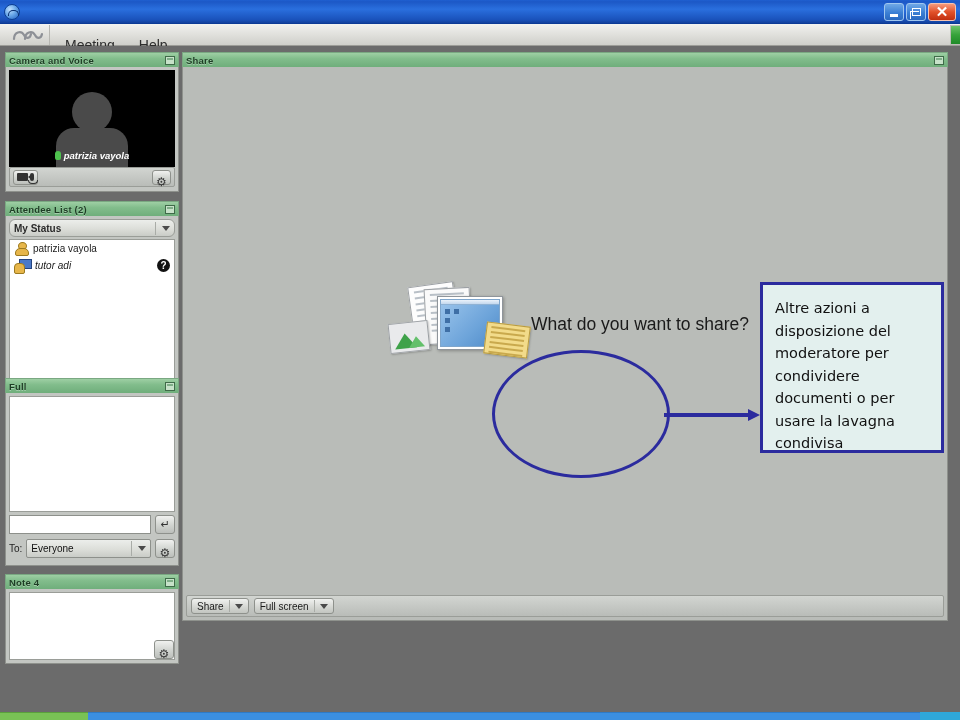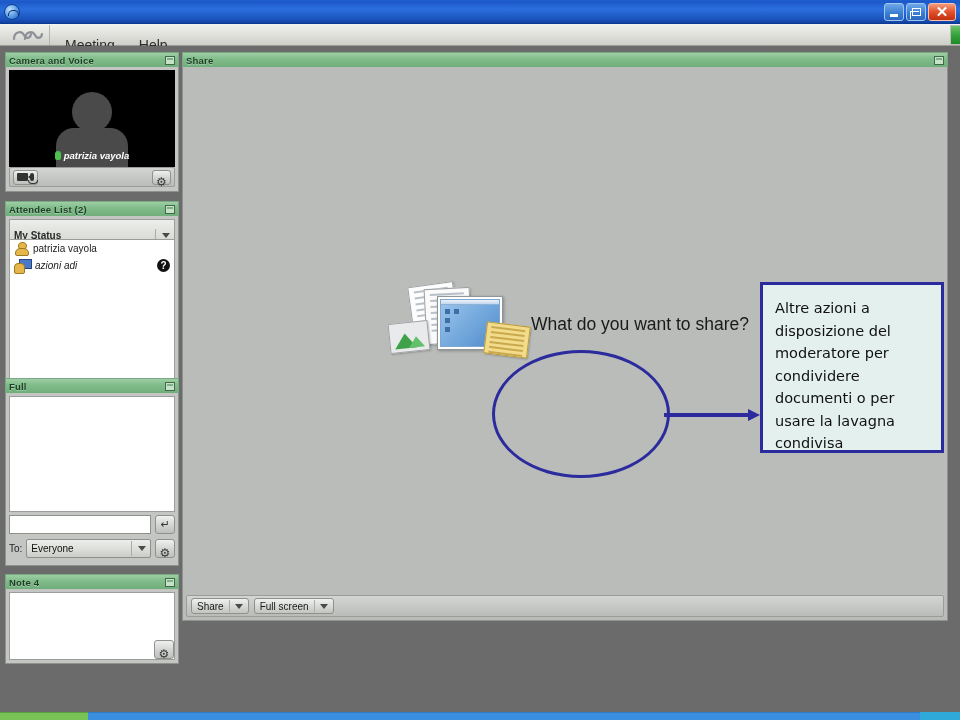--- a/index.html
+++ b/index.html
@@ -177,22 +177,22 @@
   }
   .ico-gear::before {
     content: "\2699"; font-size: 12px; line-height: 11px; color: #3a3a3a;
   }
 
   
   #pod-attendee { left: 5px; top: 155px; width: 174px; height: 218px; }
   .status-row {
     position: absolute; left: 3px; top: 3px; right: 3px; height: 17px;
     background: linear-gradient(to bottom, #eceeeb 0%, #dcded9 55%, #c9ccc7 100%);
-    border: 1px solid #9a9d98; border-radius: 0;
-    display: flex; align-items: center; padding: 15px 4px;
+    border: 1px solid #9a9d98; border-radius: 6px;
+    display: flex; align-items: center; padding: 8px 4px;
   }
   .status-label { font-size: 10px; font-weight: bold; color: #2b2b2b; }
   .status-arrow {
     margin-left: auto; padding-left: 6px; border-left: 1px solid #a9aca7;
     display: flex; align-items: center; height: 13px;
   }
   .caret-down {
     width: 0; height: 0; border-left: 4px solid transparent;
     border-right: 4px solid transparent; border-top: 5px solid #4a4a4a;
   }
@@ -516,21 +516,21 @@
             <span class="caret-down"></span>
           </div>
         </div>
         <div class="attendee-list">
           <div class="attendee-row">
             <span class="att-icon-host"></span>
             <span class="att-name">patrizia vayola</span>
           </div>
           <div class="attendee-row">
             <span class="att-icon-pres"></span>
-            <span class="att-name italic">azioni adi</span>
+            <span class="att-name italic">tutor adi</span>
             <span class="att-status">?</span>
           </div>
         </div>
         <div class="pod-foot-space"></div>
       </div>
     </div>
 
     <div class="pod" id="pod-chat">
       <div class="pod-head">
         <div class="pod-title">Full</div>

